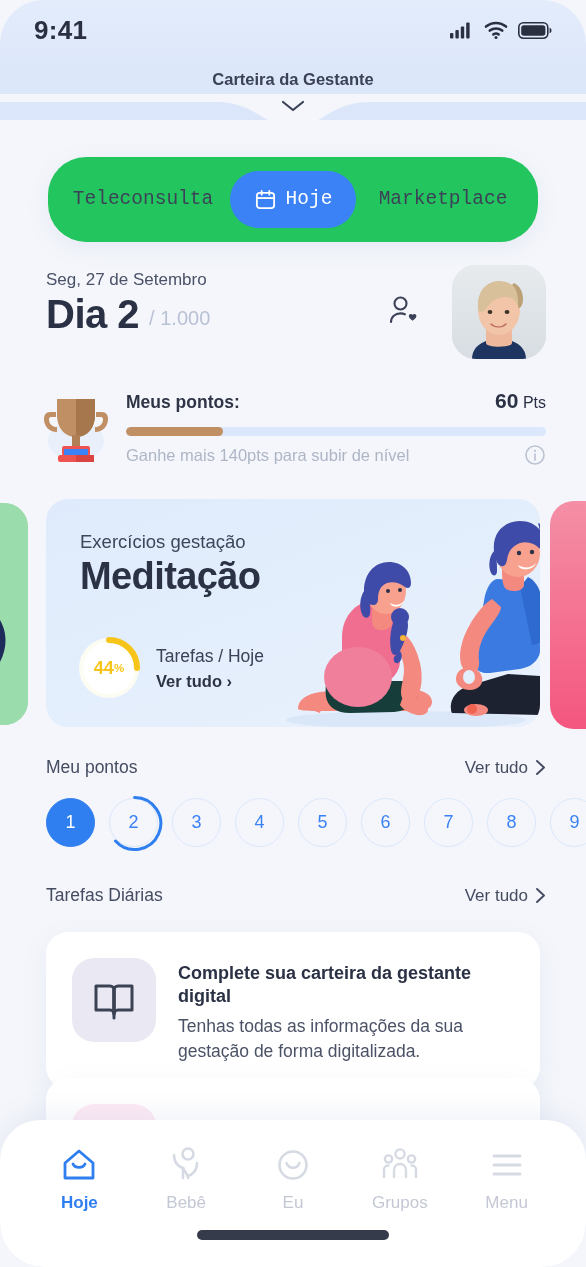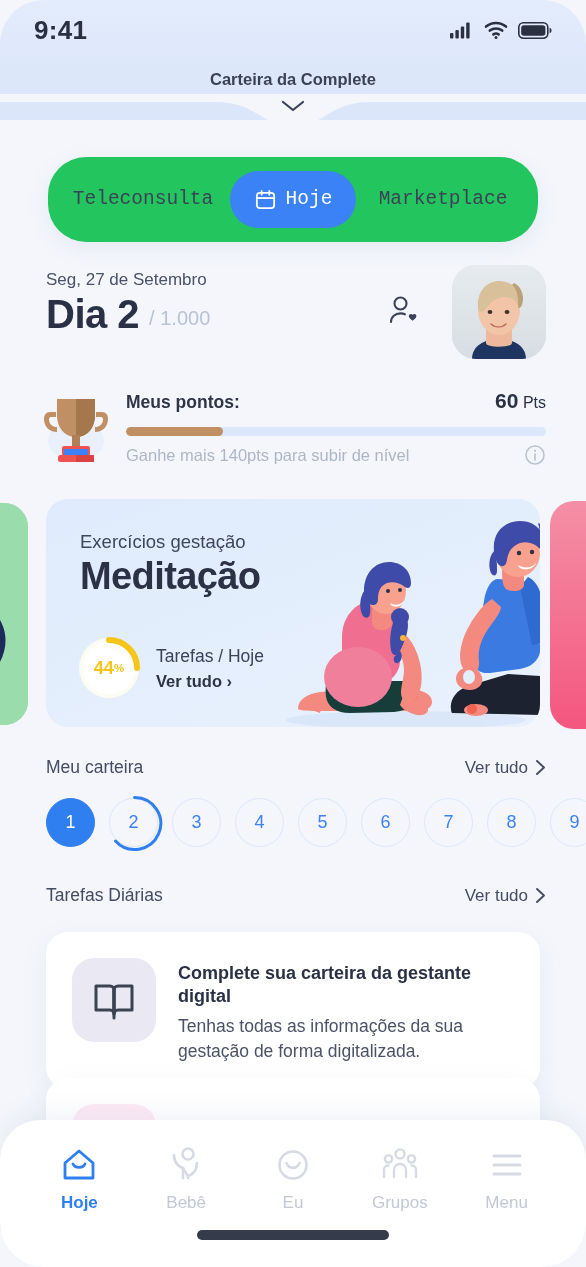--- a/index.html
+++ b/index.html
@@ -202,21 +202,21 @@
         <circle cx="12" cy="16.4" r="1.5" fill="#2b3040"></circle>
       </svg>
       <svg width="34" height="17" viewBox="0 0 34 17">
         <rect x="0.8" y="0.8" width="29" height="15.4" rx="4.6" stroke="#2b3040" stroke-width="1.6" fill="none"></rect>
         <rect x="3.2" y="3.2" width="24.2" height="10.6" rx="2.8" fill="#2b3040"></rect>
         <path d="M31.6 5.8v5.4c1.4-.5 1.9-1.4 1.9-2.7s-.5-2.2-1.9-2.7z" fill="#2b3040"></path>
       </svg>
     </div>
   </div>
 
-  <div class="app-title">Carteira da Complete</div>
+  <div class="app-title">Carteira da Gestante</div>
   <div class="chevron-down-wrap">
     <svg width="28" height="16" viewBox="0 0 28 16">
       <path d="M4 4 L14 12 L24 4" stroke="#3b4257" stroke-width="2.2" fill="none" stroke-linecap="round" stroke-linejoin="round"></path>
     </svg>
   </div>
 
   <div class="tabbar">
     <div class="tab">Teleconsulta</div>
     <div class="tab active">
       <svg width="23" height="23" viewBox="0 0 24 24">
@@ -396,21 +396,21 @@
         <circle cx="243" cy="36" r="2.2" fill="#2a3045"></circle>
         <circle cx="256" cy="35" r="2.2" fill="#2a3045"></circle>
         <path d="M242 48c6 4 14 3 18-2-2 7-16 9-18 2z" fill="#fff"></path>
       </svg>
     </div>
 
     <div class="peek-right"></div>
   </div>
 
   <div class="section" style="top:757px">
-    <div class="section-title">Meu carteira</div>
+    <div class="section-title">Meu pontos</div>
     <div class="see-all">
       <span>Ver tudo</span>
       <svg width="11" height="17" viewBox="0 0 11 17">
         <path d="M2 2 L9 8.5 L2 15" stroke="#454c61" stroke-width="1.9" fill="none" stroke-linecap="round" stroke-linejoin="round"></path>
       </svg>
     </div>
   </div>
 
   <div class="days" id="days-strip">
       <div class="day-c done">

